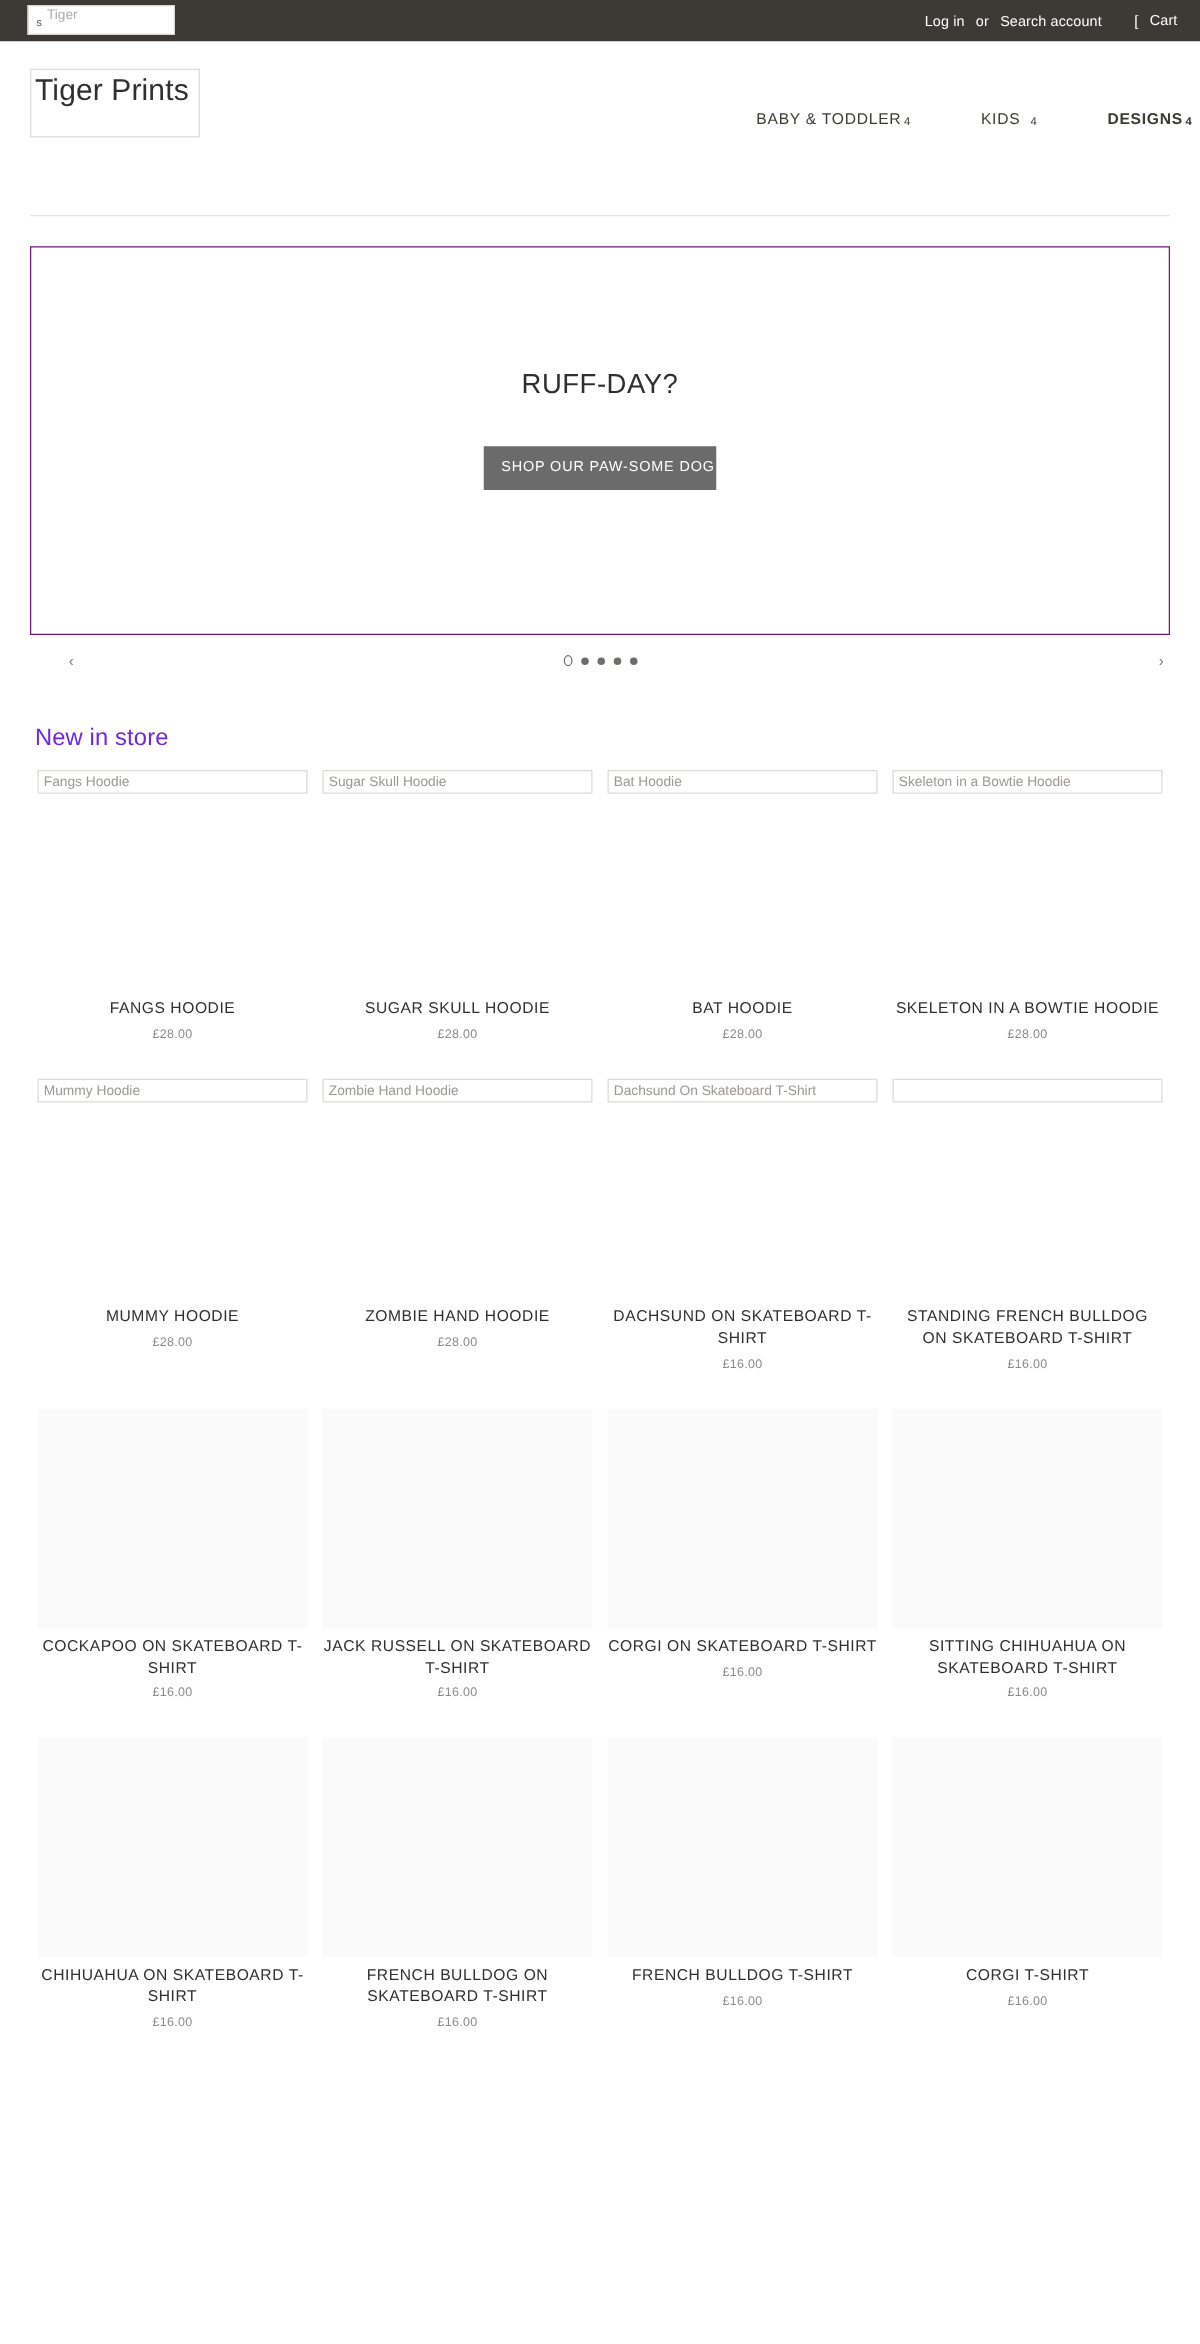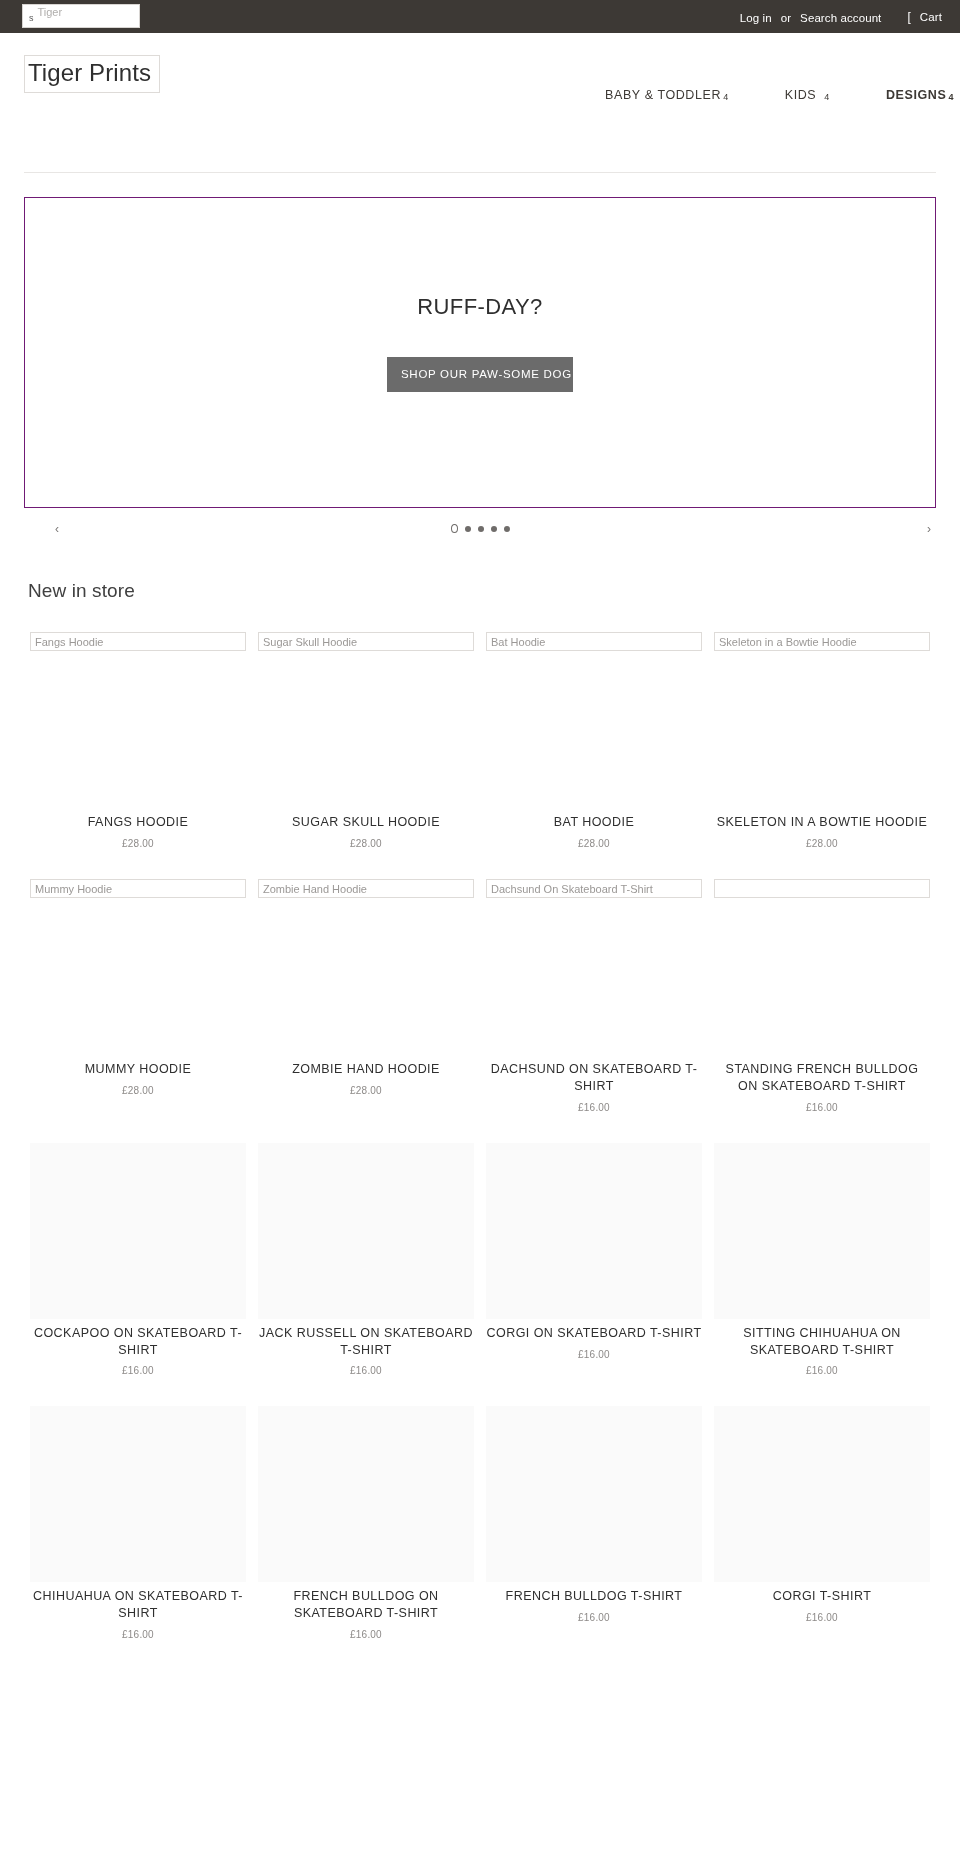--- a/index.html
+++ b/index.html
@@ -67,21 +67,21 @@
     height: 140px;
     border-bottom: 1px solid #e8e6e4;
     width: 912px;
     margin: 0 auto;
   }
   .logo-box {
     position: absolute;
     left: 0; top: 22px;
     border: 1px solid #dedbd8;
     background: #ffffff;
-    padding: 3px 8px 5px 3px;
+    padding: 3px 8px 22px 3px;
     font-size: 24px;
     line-height: 1.15;
     color: #2f2f2f;
     letter-spacing: .1px;
     white-space: nowrap;
   }
   .nav {
     position: absolute;
     right: -18px;
     top: 55px;
@@ -172,23 +172,23 @@
     background: transparent;
     border: 1px solid #6f6c6a;
     width: 7px; height: 9px;
     border-radius: 50%;
   }
 
   
   .section { width: 912px; margin: 28px auto 0; }
   .section-title {
     font-size: 19px;
-    color: #404040;
+    color: #6d28d9;
     letter-spacing: .1px;
-    margin: 0 0 26px 4px;
+    margin: 0 0 10px 4px;
     font-weight: normal;
   }
 
   .grid {
     display: flex;
     flex-wrap: wrap;
   }
   .card {
     width: 228px;
     padding: 4px 6px;

